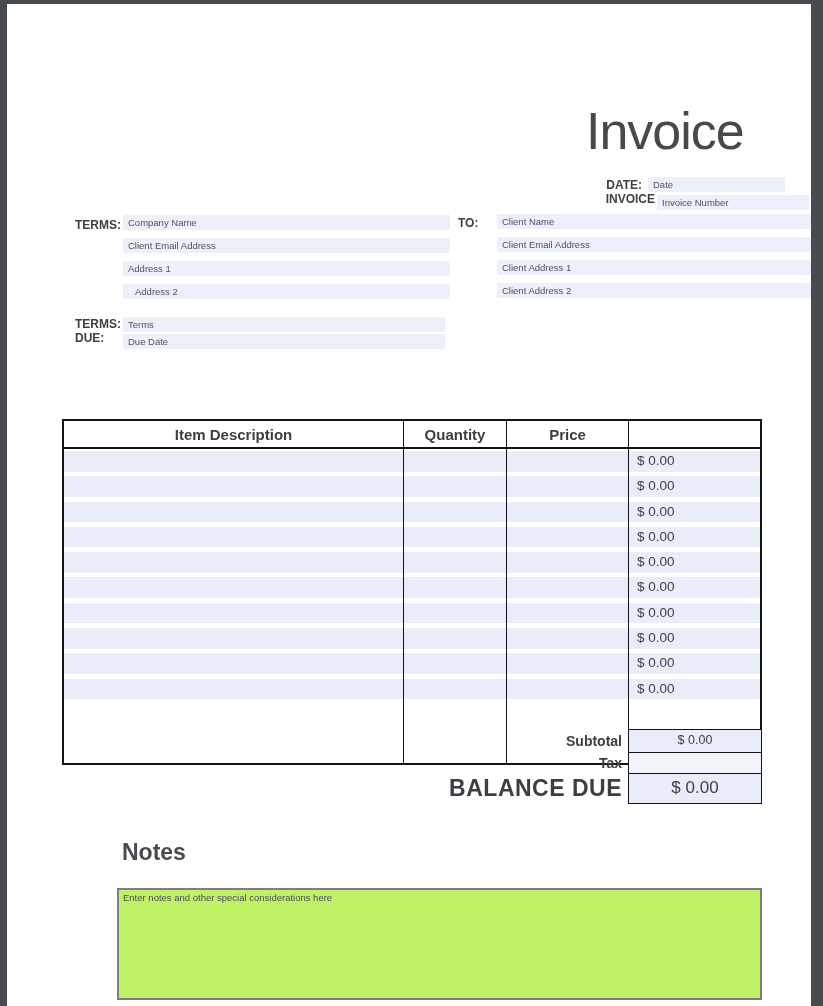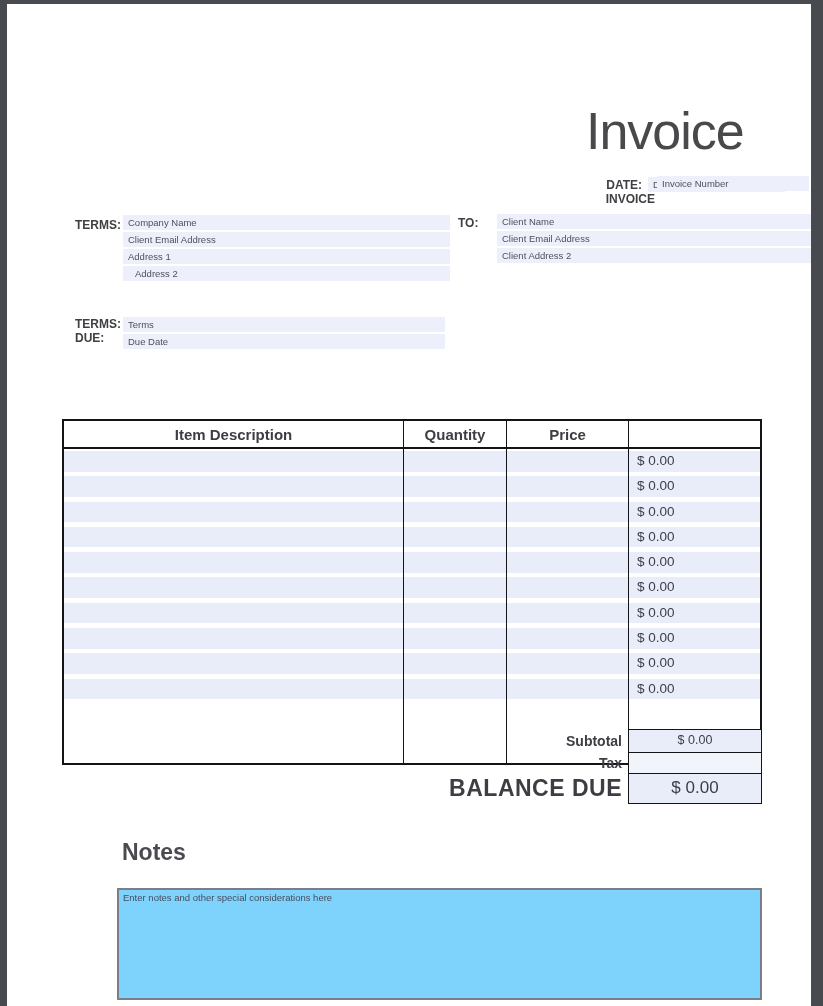--- a/index.html
+++ b/index.html
@@ -20,28 +20,28 @@
   .lbl{font-weight:700;color:#3e3f43;}
   .field{
     background:#edf0fb;color:#4e505c;font-size:9.5px;line-height:15px;
     height:15px;padding-left:5px;box-sizing:border-box;overflow:hidden;white-space:nowrap;
   }
 
   
   .date-label{position:absolute;left:540px;top:178px;width:102px;text-align:right;font-size:12px;}
   .date-field{position:absolute;left:648px;top:177px;width:137px;}
   .invoice-label{position:absolute;left:540px;top:192px;width:115px;text-align:right;font-size:12px;}
-  .invoice-field{position:absolute;left:657px;top:176px;width:152px;}
+  .invoice-field{position:absolute;left:657px;top:195px;width:152px;}
 
   
   .from-label{position:absolute;left:75px;top:218px;font-size:12px;}
   .from-fields{position:absolute;left:123px;top:215px;width:327px;}
   .to-label{position:absolute;left:458px;top:216px;font-size:12px;}
   .to-fields{position:absolute;left:497px;top:214px;width:314px;}
-  .from-fields .field,.to-fields .field{margin-bottom:2px;}
+  .from-fields .field,.to-fields .field{margin-bottom:8px;}
   .indent{padding-left:12px;}
 
   
   .terms-label{position:absolute;left:75px;top:317px;font-size:12px;}
   .due-label{position:absolute;left:75px;top:331px;font-size:12px;}
   .terms-fields{position:absolute;left:123px;top:317px;width:322px;}
   .terms-fields .field{margin-bottom:2px;}
 
   
   .items-table{
@@ -76,21 +76,21 @@
     text-align:center;color:#3c3d47;margin-top:-1.5px;
   }
   .tbox.subtotal{height:24px;font-size:12.5px;line-height:21px;margin-top:0;}
   .tbox.tax{height:23px;background:#f2f4fc;}
   .tbox.balance{height:31px;font-size:17px;line-height:28px;}
 
   
   .notes-heading{position:absolute;left:122px;top:839px;font-size:23px;font-weight:600;color:#4a4b50;}
   .notes-area{
     position:absolute;left:117px;top:888px;width:645px;height:112px;
-    background:#7dd3fc;border:2px solid #7c7d88;box-sizing:border-box;resize:none;
+    background:#bef264;border:2px solid #7c7d88;box-sizing:border-box;resize:none;
     font-family:"Liberation Sans","DejaVu Sans",sans-serif;font-size:9.5px;color:#4a4c60;padding:2px 4px;outline:none;
   }
   .notes-area::placeholder{color:#4a4c60;opacity:1;}
 </style>
 </head>
 <body>
 
 <div class="frame-top"></div>
 <div class="frame-left"></div>
 <div class="frame-right"></div>
@@ -107,20 +107,21 @@
   <div class="field">Company Name</div>
   <div class="field">Client Email Address</div>
   <div class="field">Address 1</div>
   <div class="field indent">Address 2</div>
 </div>
 
 <div class="to-label lbl">TO:</div>
 <div class="to-fields">
   <div class="field">Client Name</div>
   <div class="field">Client Email Address</div>
+  <div class="field">Client Address 1</div>
   <div class="field">Client Address 2</div>
 </div>
 
 <div class="terms-label lbl">TERMS:</div>
 <div class="due-label lbl">DUE:</div>
 <div class="terms-fields">
   <div class="field">Terms</div>
   <div class="field">Due Date</div>
 </div>
 

